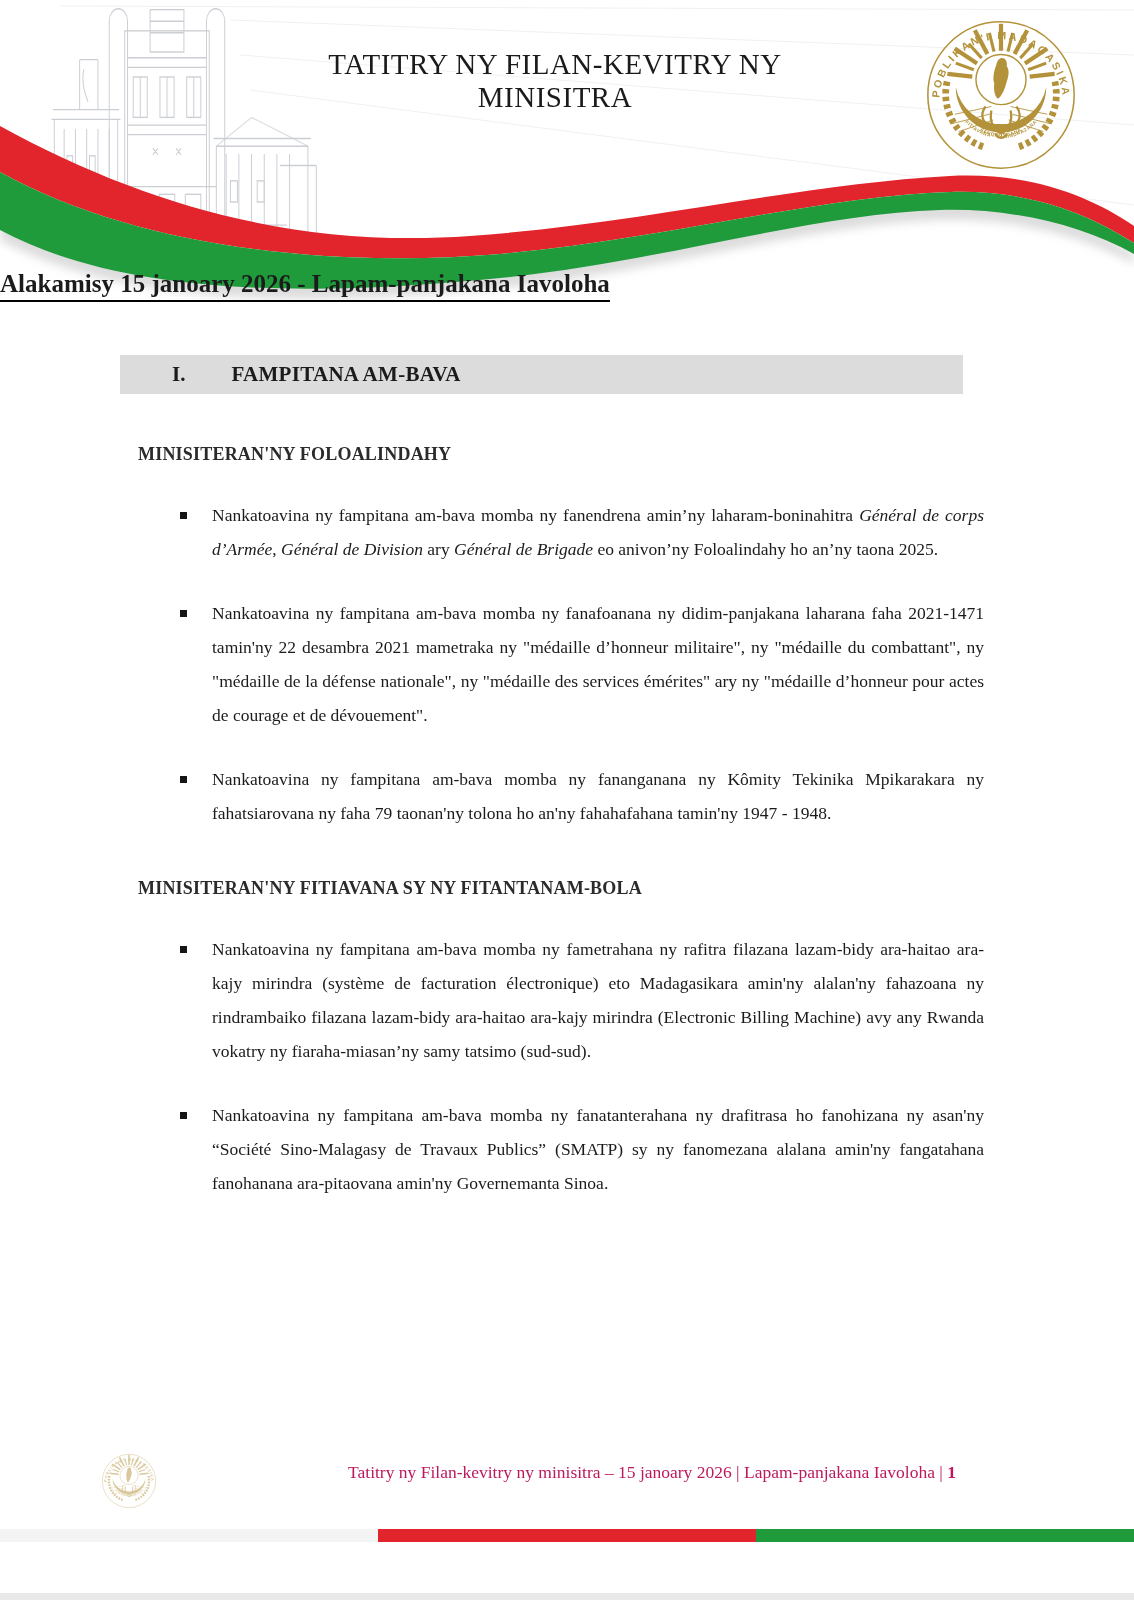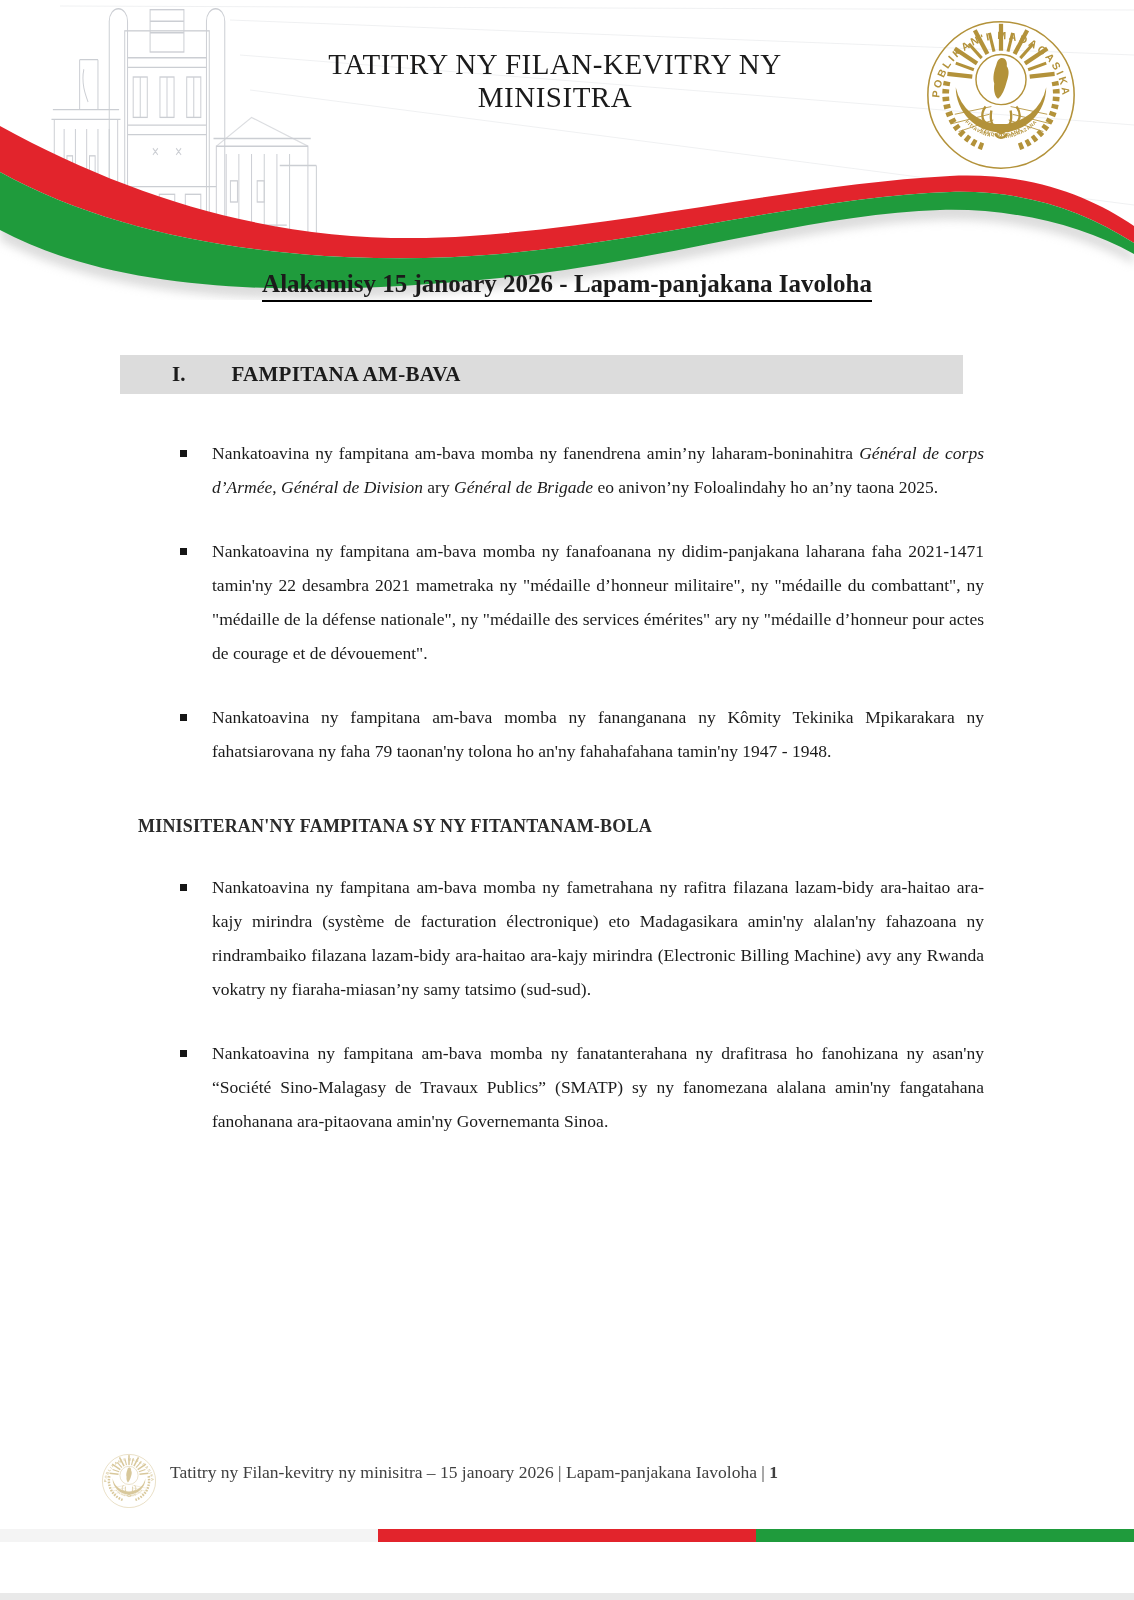--- a/index.html
+++ b/index.html
@@ -12,21 +12,21 @@
   .persp-lines{position:absolute;left:0;top:0;z-index:0;}
   .palace{position:absolute;left:12px;top:2px;z-index:1;}
   .ribbon{position:absolute;left:0;top:0;z-index:2;}
   .header-title{
     position:absolute; left:255px; top:48px; width:600px; z-index:3;
     text-align:center; font-weight:normal; font-size:29px; letter-spacing:.5px;
   }
   .header-title .line2{}
   .seal{position:absolute; right:56px; top:18px; width:154px; height:154px; z-index:4;}
   
-  .doc-title-wrap{position:absolute; left:0; top:270px; width:100%; text-align:center; z-index:5;}
+  .doc-title-wrap{position:absolute; left:0; top:270px; width:100%; text-align:left; z-index:5;}
   .doc-title{
     font-size:25px; font-weight:bold;
     border-bottom:2.5px solid #000; padding-bottom:3px;
   }
   .section-bar{
     position:absolute; left:120px; top:355px; width:843px; height:39px; z-index:5;
     background:#dcdcdc; display:flex; align-items:center;
     font-weight:bold; font-size:21px;
   }
   .section-bar .sec-num{margin-left:52px;}
@@ -47,21 +47,21 @@
   }
   .ministry li::before{
     content:""; position:absolute; left:30px; top:14px;
     width:7px; height:7px; background:#151515;
   }
   .ministry .em{font-style:italic;}
   
   .footer-seal{position:absolute; left:101px; top:1453px; width:56px; height:56px; opacity:.5; z-index:5;}
   .footer-text{
     position:absolute; left:170px; right:0; top:1462px; z-index:5;
-    text-align:left; font-size:17.5px; color:#404040;
+    text-align:center; font-size:17.5px; color:#be185d;
   }
   .footer-text b{font-weight:bold;}
   
   .bottom-bar{position:absolute; left:0; top:1529px; width:100%; height:13px; display:flex; z-index:5;}
   .bottom-bar .seg1{width:33.33%; background:#f4f4f4;}
   .bottom-bar .seg2{width:33.33%; background:var(--red,#e2242c);}
   .bottom-bar .seg3{width:33.34%; background:var(--green,#1f9b3c);}
   .bottom-edge{position:absolute; left:0; top:1593px; width:100%; height:7px; background:#e9e9e9; z-index:5;}
 </style>
 </head>
@@ -223,37 +223,38 @@
     <span class="doc-title">Alakamisy 15 janoary 2026 - Lapam-panjakana Iavoloha</span>
   </div>
 
   <div class="section-bar">
     <span class="sec-num">I.</span>
     <span class="sec-title">FAMPITANA AM-BAVA</span>
   </div>
 
   <div class="content">
     <section class="ministry">
+      <h3>MINISITERAN'NY FOLOALINDAHY</h3>
       <ul>
     <li>
       <span class="bullet-text"><span>Nankatoavina ny fampitana am-bava momba ny fanendrena amin’ny laharam-boninahitra </span><span class="em">Général de corps d’Armée</span><span>, </span><span class="em">Général de Division</span><span> ary </span><span class="em">Général de Brigade</span><span> eo anivon’ny Foloalindahy ho an’ny taona 2025.</span></span>
     </li>
 
     <li>
       <span class="bullet-text"><span>Nankatoavina ny fampitana am-bava momba ny fanafoanana ny didim-panjakana laharana faha 2021-1471 tamin'ny 22 desambra 2021 mametraka ny "médaille d’honneur militaire", ny "médaille du combattant", ny "médaille de la défense nationale", ny "médaille des services émérites" ary ny "médaille d’honneur pour actes de courage et de dévouement".</span></span>
     </li>
 
     <li>
       <span class="bullet-text"><span>Nankatoavina ny fampitana am-bava momba ny fananganana ny Kômity Tekinika Mpikarakara ny fahatsiarovana ny faha 79 taonan'ny tolona ho an'ny fahahafahana tamin'ny 1947 - 1948.</span></span>
     </li>
   </ul>
     </section>
 
     <section class="ministry">
-      <h3>MINISITERAN'NY FAMPITANA SY NY FITANTANAM-BOLA</h3>
+      <h3>MINISITERAN'NY FITIAVANA SY NY FITANTANAM-BOLA</h3>
       <ul>
     <li>
       <span class="bullet-text"><span>Nankatoavina ny fampitana am-bava momba ny fametrahana ny rafitra filazana lazam-bidy ara-haitao ara-kajy mirindra (système de facturation électronique) eto Madagasikara amin'ny alalan'ny fahazoana ny rindrambaiko filazana lazam-bidy ara-haitao ara-kajy mirindra (Electronic Billing Machine) avy any Rwanda vokatry ny fiaraha-miasan’ny samy tatsimo (sud-sud).</span></span>
     </li>
 
   </ul>
     </section>
 
     <section class="ministry">
       <ul>

